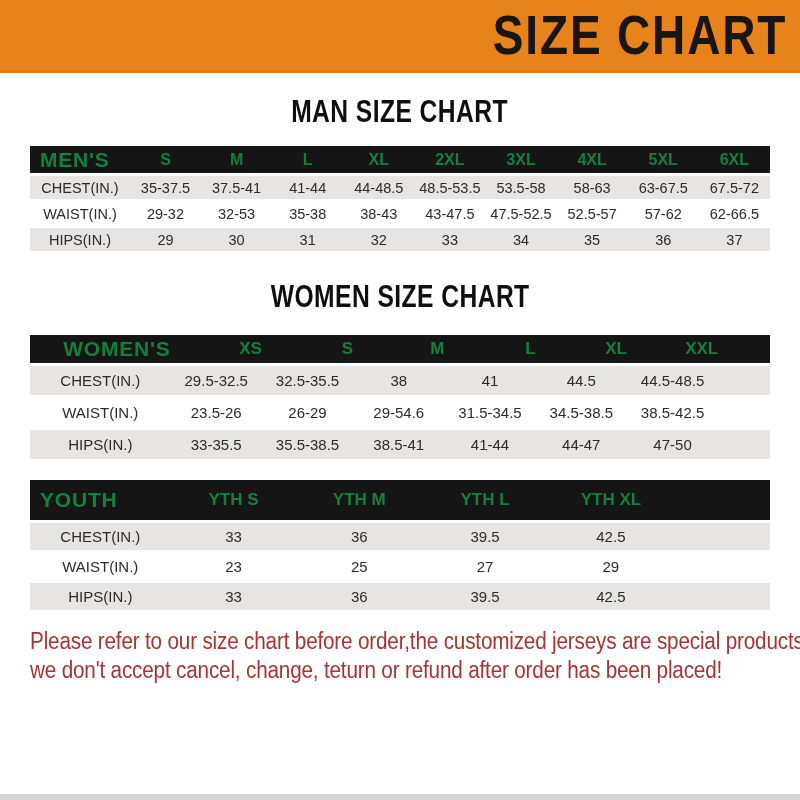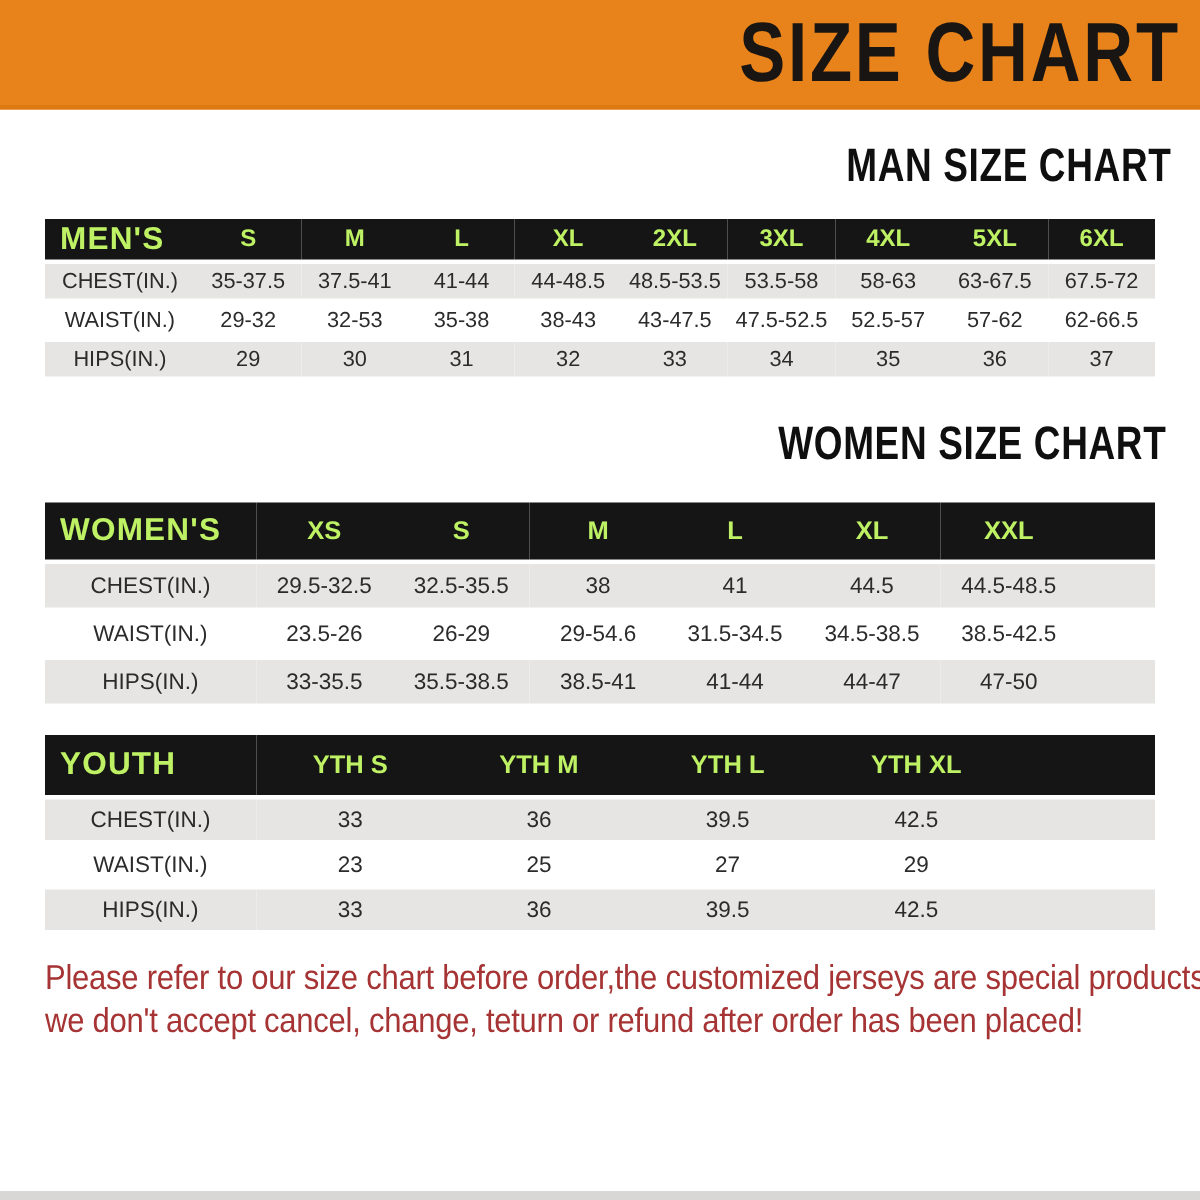--- a/index.html
+++ b/index.html
@@ -10,57 +10,57 @@
   .banner {
     height:70px; background:#E8821B; border-bottom:3px solid #dd7a12;
     display:flex; align-items:center; justify-content:flex-end;
   }
   .banner-title {
     display:inline-block; font-size:50px; font-weight:800; color:#181512;
     letter-spacing:2px; transform:scaleX(0.92) scaleY(1.12); white-space:nowrap;
   }
 
   
-  .section-title { text-align:right; margin:0; color:#0f0f0f; }
+  .section-title { text-align:center; margin:0; color:#0f0f0f; }
   .section-title .tt {
     display:inline-block; font-size:29px; font-weight:800; letter-spacing:0.5px;
     transform:scaleX(0.85) scaleY(1.08); white-space:nowrap;
   }
   .sec-men   .section-title { padding-top:22px; }
   .sec-women .section-title { padding-top:26px; }
   .sec-youth .section-title { padding-top:28px; }
 
   
   .table-host { margin:0 30px; }
   .sec-men   .table-host { margin-top:15px; }
   .sec-women .table-host { margin-top:19px; }
   .sec-youth .table-host { margin-top:15px; }
 
   table.size-table {
     width:100%; table-layout:fixed;
     border-collapse:separate; border-spacing:0 3px;
   }
   .size-table th {
-    background:#151515; color:#bef264; font-weight:600; text-align:center;
+    background:#151515; color:#15803d; font-weight:600; text-align:center;
     padding:0; white-space:nowrap; overflow:hidden;
   }
   .size-table th.corner {
     text-align:left; padding-left:10px; font-weight:800; letter-spacing:0.8px;
   }
   .size-table td {
     text-align:center; color:#2b2b2b; padding:0; white-space:nowrap; overflow:hidden;
     background:#ffffff;
   }
   .size-table tbody tr:nth-child(odd) td { background:#E6E5E3; }
 
   .sec-men   .size-table th { height:27px; font-size:16px; }
   .sec-men   .size-table th.corner { font-size:21px; }
   .sec-men   .size-table td { height:23px; font-size:14.5px; }
 
-  .sec-women .size-table th { height:38px; font-size:17px; }
+  .sec-women .size-table th { height:28px; font-size:17px;text-align:right; }
   .sec-women .size-table th.corner { font-size:21px; }
   .sec-women .size-table td { height:29px; font-size:15px; }
 
   .sec-youth .size-table th { height:40px; font-size:17px; }
   .sec-youth .size-table th.corner { font-size:21px; }
   .sec-youth .size-table td { height:27px; font-size:15px; }
 
   
   .disclaimer { margin:14px 20px 0 30px; color:#A63434; }
   .disclaimer p { margin:0; line-height:1.28; }

